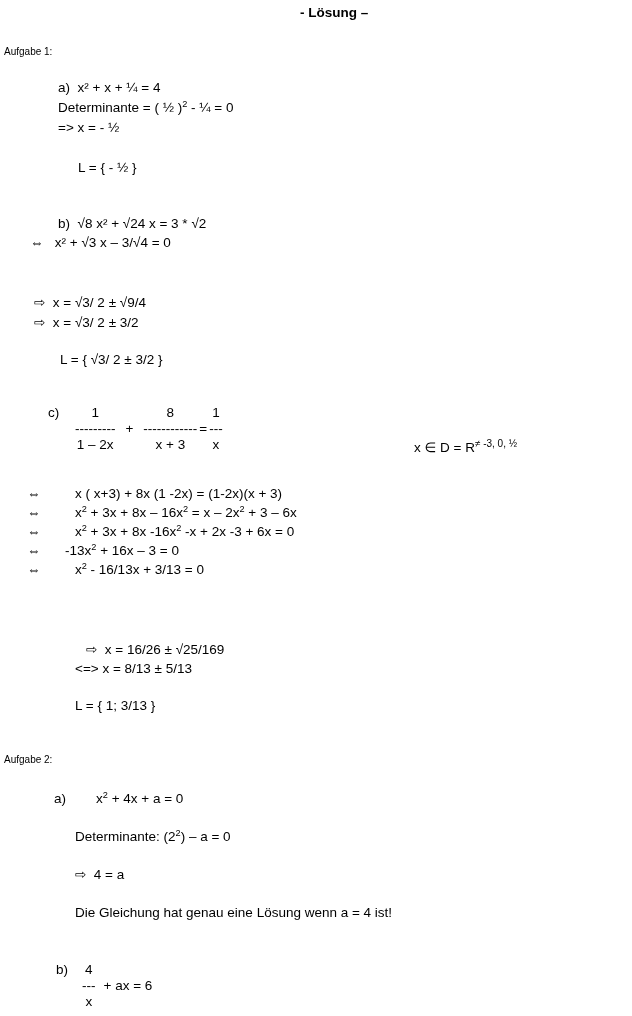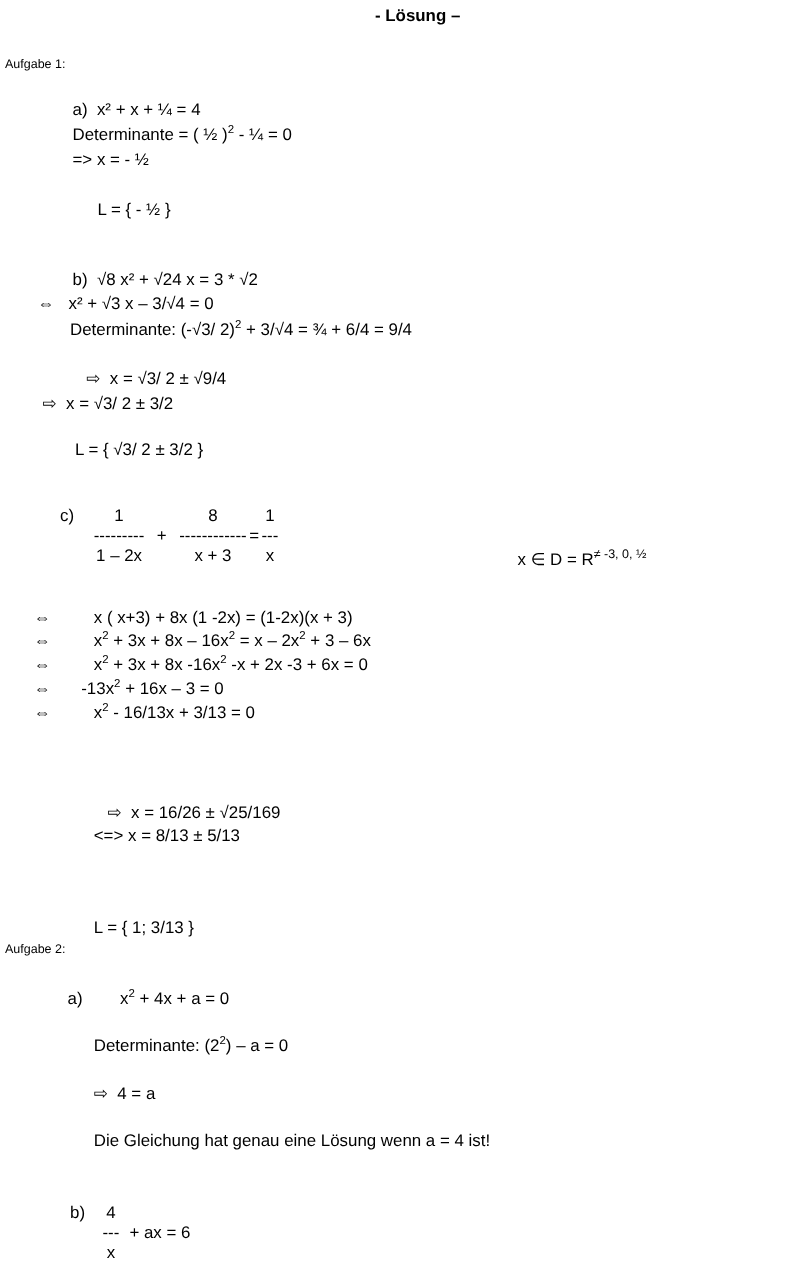--- a/index.html
+++ b/index.html
@@ -90,23 +90,22 @@
   <div class="ln" style="left:58px; top:100px;"><span>Determinante = ( ½ )</span><sup>2</sup><span> - ¼ = 0</span></div>
 
   <div class="ln" style="left:58px; top:120px;">=&gt; x = - ½</div>
 
   <div class="ln" style="left:78px; top:160px;">L = { - ½ }</div>
 
   <div class="ln" style="left:58px; top:216px;">b)  √8 x² + √24 x = 3 * √2</div>
 
   <div class="ln" style="left:30px; top:235px;">⇔   x² + √3 x – 3/√4 = 0</div>
 
-  <div class="ln" style="left:56px; top:256px;"><span>Determinante: (-√3/ 2)</span><sup>2</sup><span> + 3/√4 = ¾ + 6/4 = 9/4</span></div>
 
-  <div class="ln" style="left:34px; top:295px;margin-left:35px;">⇨  x = √3/ 2 ± √9/4</div>
+  <div class="ln" style="left:34px; top:295px;">⇨  x = √3/ 2 ± √9/4</div>
   <div class="ln" style="left:34px; top:315px;">⇨  x = √3/ 2 ± 3/2</div>
 
   <div class="ln" style="left:60px; top:352px;">L = { √3/ 2 ± 3/2 }</div>
 
   <div class="ln" style="left:48px; top:405px;">c)</div>
 
   <div class="fracrow" style="left:75px; top:405px;">
     <span class="frac">
       <span class="num">1</span>
       <span class="bar">---------</span>
@@ -140,21 +139,21 @@
   <div class="ln" style="left:27px; top:543px;">⇔</div>
   <div class="ln" style="left:65px; top:543px;"><span>-13x</span><sup>2</sup><span> + 16x – 3 = 0</span></div>
 
   <div class="ln" style="left:27px; top:562px;">⇔</div>
   <div class="ln" style="left:75px; top:562px;"><span>x</span><sup>2</sup><span> - 16/13x + 3/13 = 0</span></div>
 
 
   <div class="ln" style="left:86px; top:642px;">⇨  x = 16/26 ± √25/169</div>
   <div class="ln" style="left:75px; top:661px;">&lt;=&gt; x = 8/13 ± 5/13</div>
 
-  <div class="ln" style="left:75px; top:698px;margin-top:36px;">L = { 1; 3/13 }</div>
+  <div class="ln" style="left:75px; top:698px;">L = { 1; 3/13 }</div>
 
   <div class="ln heading" style="left:4px; top:752px;">Aufgabe 2:</div>
 
   <div class="ln" style="left:54px; top:791px;"><span>a)        x</span><sup>2</sup><span> + 4x + a = 0</span></div>
 
   <div class="ln" style="left:75px; top:829px;"><span>Determinante: (2</span><sup>2</sup><span>) – a = 0</span></div>
 
   <div class="ln" style="left:75px; top:867px;">⇨  4 = a</div>
 
   <div class="ln" style="left:75px; top:905px;">Die Gleichung hat genau eine Lösung wenn a = 4 ist!</div>

